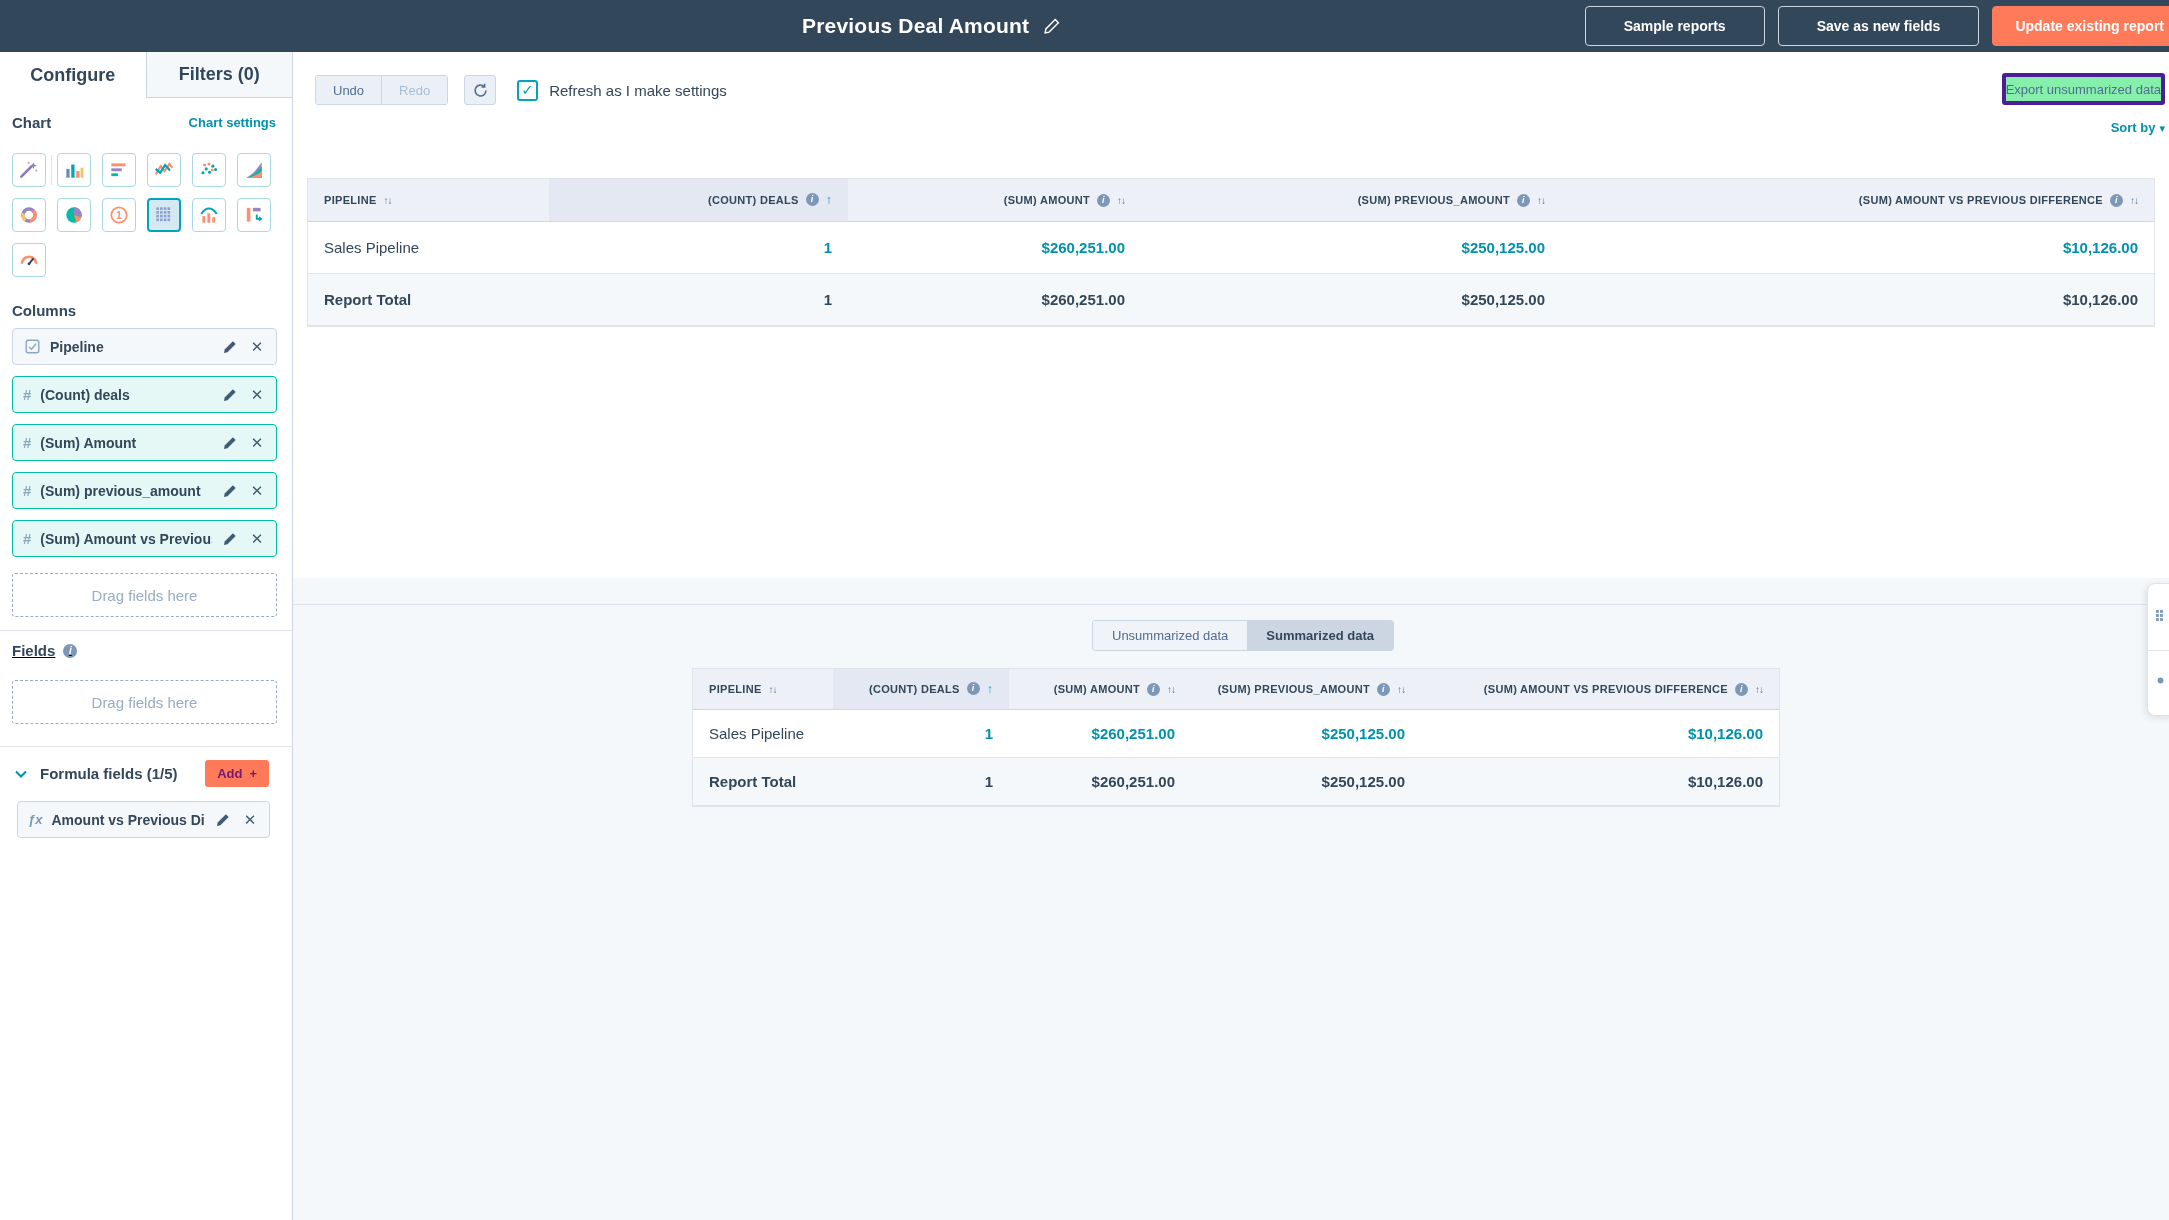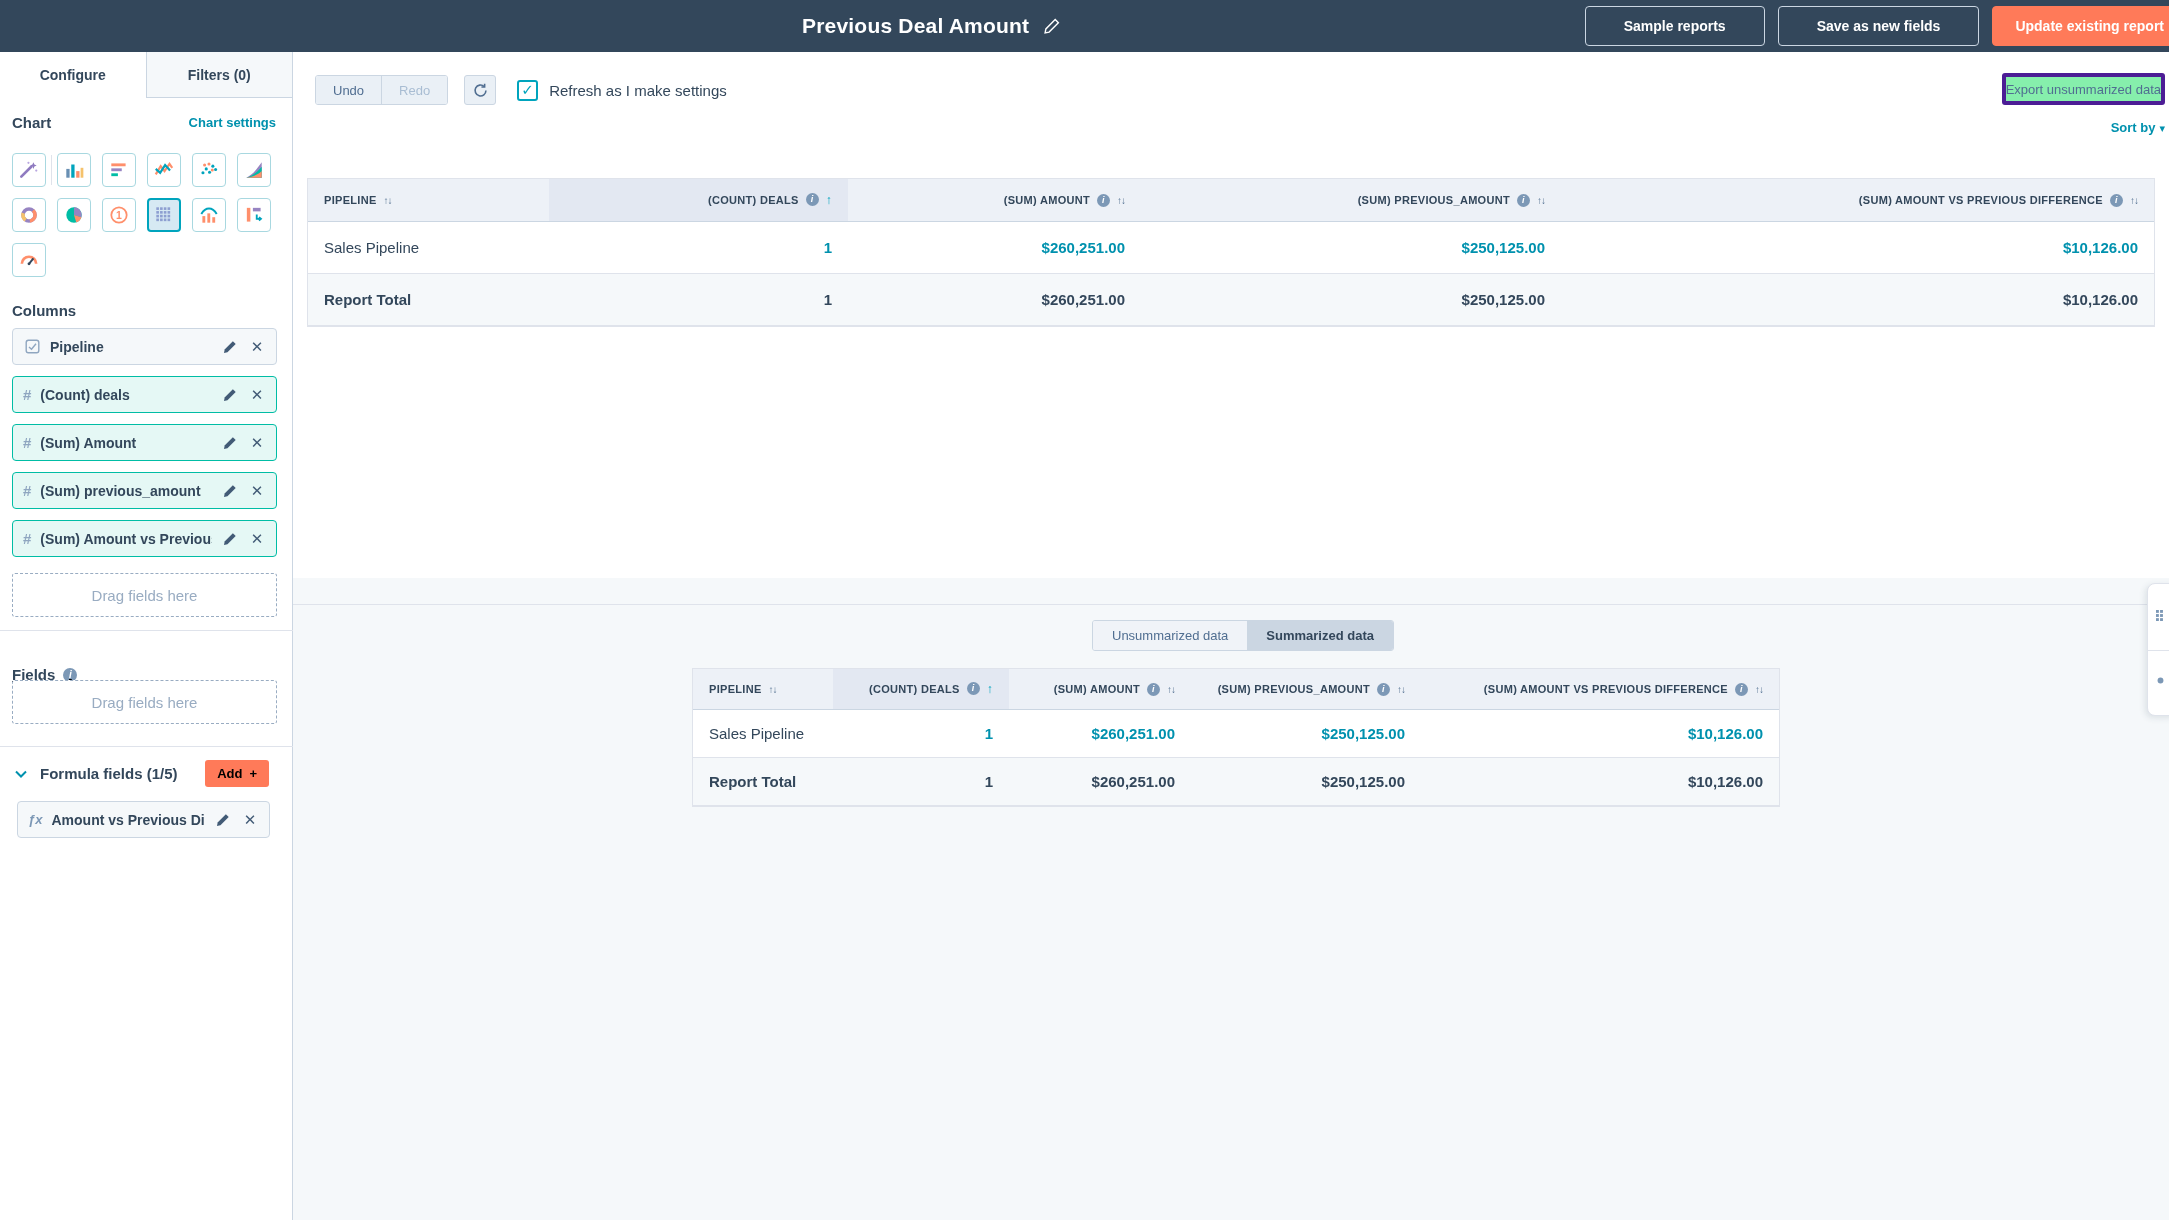--- a/index.html
+++ b/index.html
@@ -10,43 +10,43 @@
   .topbar{position:absolute;left:0;top:0;width:2169px;height:52px;background:#33475b;z-index:30;}
   .topbar-title{position:absolute;left:802px;top:0;height:52px;display:flex;align-items:center;gap:14px;}
   .topbar-title .title{color:#ffffff;font-size:21px;font-weight:600;letter-spacing:.2px;}
   .topbar-buttons{position:absolute;right:-18px;top:6px;display:flex;gap:13px;}
   .btn-dark{height:40px;padding:0 38px;background:#33475b;border:1px solid #cbd6e2;border-radius:4px;color:#fff;font-size:14px;font-weight:700;display:flex;align-items:center;white-space:nowrap;cursor:pointer;}
   .btn-orange{height:40px;padding:0 22px;background:#ff7a59;border:1px solid #ff7a59;border-radius:4px;color:#fff;font-size:14px;font-weight:700;display:flex;align-items:center;white-space:nowrap;cursor:pointer;}
 
   
   .sidebar{position:absolute;left:0;top:52px;width:293px;height:1168px;background:#ffffff;border-right:1px solid #cbd6e2;z-index:20;}
   .side-tabs{position:absolute;left:0;top:0;width:100%;height:46px;display:flex;}
-  .side-tab{flex:1;display:flex;align-items:center;justify-content:center;font-size:14px;font-weight:600;color:#33475b;cursor:pointer;background:#fff;}
+  .side-tab{flex:1;display:flex;align-items:center;justify-content:center;font-size:18px;font-weight:600;color:#33475b;cursor:pointer;background:#fff;}
   .side-tab.inactive{background:#f5f8fa;border-left:1px solid #cbd6e2;border-bottom:1px solid #cbd6e2;color:#33475b;}
   .section-heading{font-size:15px;font-weight:700;color:#33475b;}
   .chart-head{position:absolute;left:12px;right:16px;top:62px;display:flex;justify-content:space-between;align-items:center;}
   .link-teal{color:#0091ae;font-size:13px;font-weight:600;cursor:pointer;text-decoration:none;}
   .chart-grid{position:absolute;left:12px;top:101px;width:260px;display:grid;grid-template-columns:repeat(6,34px);grid-gap:11px;}
   .chart-type{width:34px;height:34px;border:1px solid #a8d8e0;border-radius:4px;background:#fff;display:flex;align-items:center;justify-content:center;cursor:pointer;}
   .chart-type.selected{background:#d6e9f3;border:2px solid #00a4bd;}
   .wand-divider{position:absolute;left:51px;top:103px;width:1px;height:30px;background:#dfe3eb;}
   .columns-heading{position:absolute;left:12px;top:250px;}
   .pill{position:absolute;left:12px;width:265px;height:37px;border-radius:4px;border:1px solid #cbd6e2;background:#f5f8fa;display:flex;align-items:center;padding:0 10px;gap:9px;cursor:grab;}
   .pill.metric{background:#e5f8f5;border:1px solid #00bda5;}
   .pill .pill-label{flex:1;font-size:14px;font-weight:600;color:#33475b;white-space:nowrap;overflow:hidden;}
   .pill .hash{color:#8fa6c0;font-size:15px;font-weight:700;}
   .icon-btn{width:18px;height:18px;display:flex;align-items:center;justify-content:center;cursor:pointer;flex:none;}
   .x-glyph{color:#425b76;font-size:15px;font-weight:400;line-height:1;}
   .dragbox{position:absolute;left:12px;width:265px;height:44px;border:1px dashed #99acc2;border-radius:3px;display:flex;align-items:center;justify-content:center;color:#99acc2;font-size:15px;background:#fff;}
   .side-divider{position:absolute;left:0;width:293px;height:1px;background:#dfe3eb;}
-  .fields-head{position:absolute;left:12px;top:614px;display:flex;align-items:center;gap:8px;text-decoration:underline;}
+  .fields-head{position:absolute;left:12px;top:590px;display:flex;align-items:center;gap:8px;text-decoration:underline;}
   .info-badge{width:14px;height:14px;border-radius:50%;background:#7c98b6;color:#fff;font-size:10px;font-weight:700;font-style:italic;display:inline-flex;align-items:center;justify-content:center;line-height:1;}
   .formula-head{position:absolute;left:12px;right:23px;top:708px;display:flex;align-items:center;}
   .formula-head .section-heading{margin-left:10px;flex:1;}
-  .btn-add{height:27px;padding:0 12px;background:#ff7a59;border-radius:3px;color:#000000;font-size:13px;font-weight:700;display:flex;align-items:center;gap:7px;cursor:pointer;}
+  .btn-add{height:27px;padding:0 12px;background:#ff7a59;border-radius:3px;color:#701a75;font-size:13px;font-weight:700;display:flex;align-items:center;gap:7px;cursor:pointer;}
   .fx-glyph{color:#7c98b6;font-size:13px;font-style:italic;font-weight:600;}
 
   
   .main{position:absolute;left:293px;top:52px;width:1876px;height:1168px;background:#f5f8fa;}
   .white-area{position:absolute;left:0;top:0;width:1876px;height:526px;background:#ffffff;}
   .toolbar{position:absolute;left:22px;top:23px;display:flex;align-items:center;}
   .btn-group{display:flex;border:1px solid #cbd6e2;border-radius:3px;overflow:hidden;}
   .btn-flat{height:28px;padding:0 17px;background:#eaf0f6;color:#506e91;font-size:13px;display:flex;align-items:center;cursor:pointer;}
   .btn-flat.disabled{color:#a9bdd3;cursor:default;}
   .btn-flat.left{border-right:1px solid #cbd6e2;}

